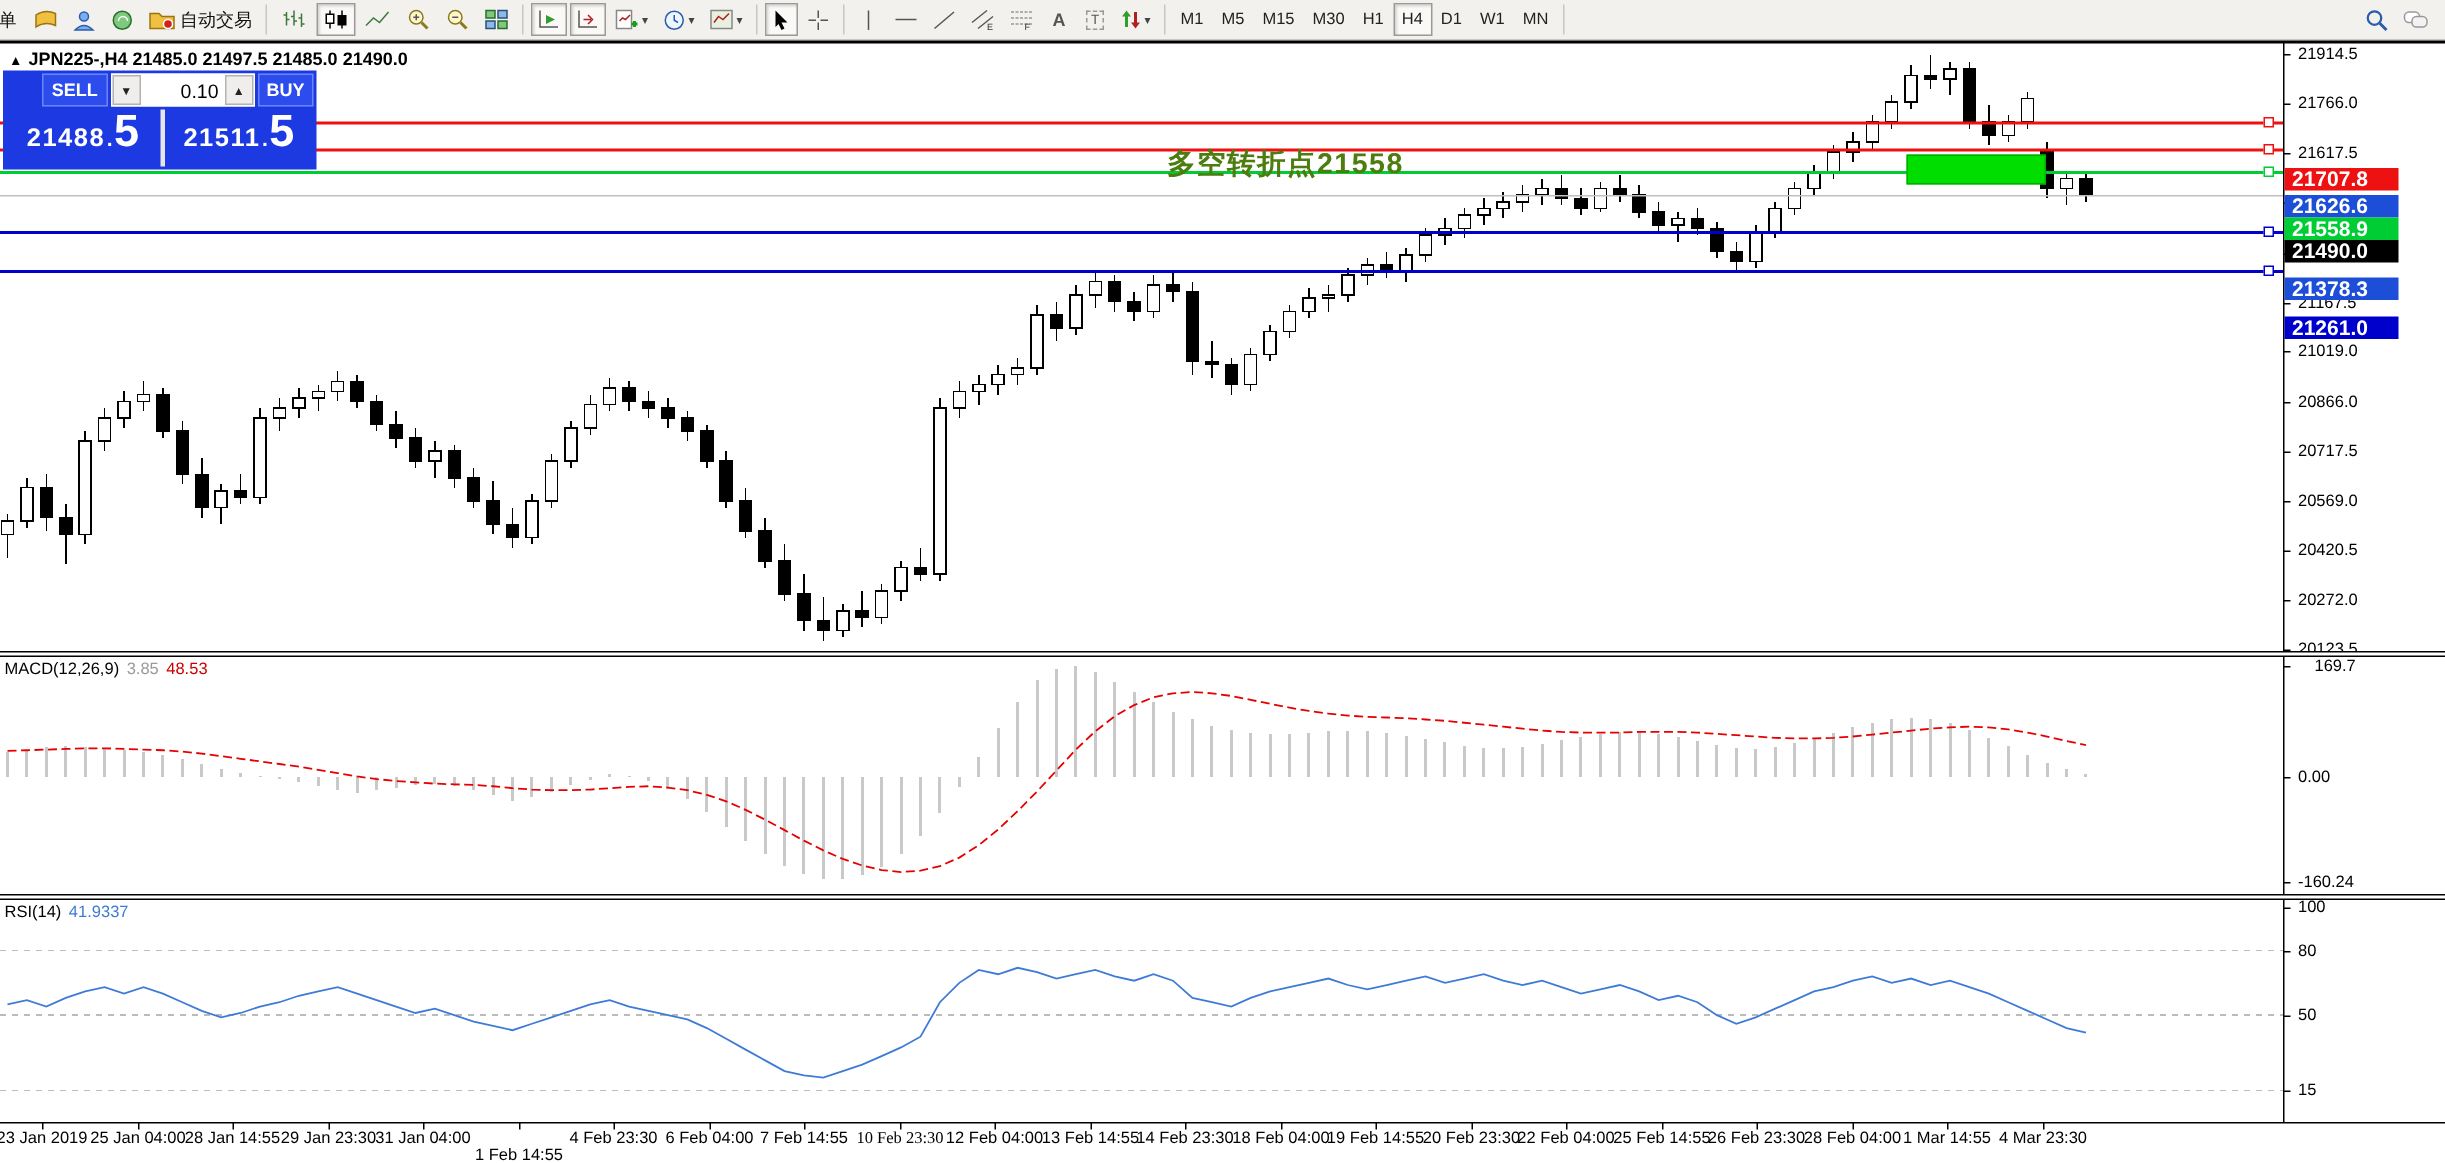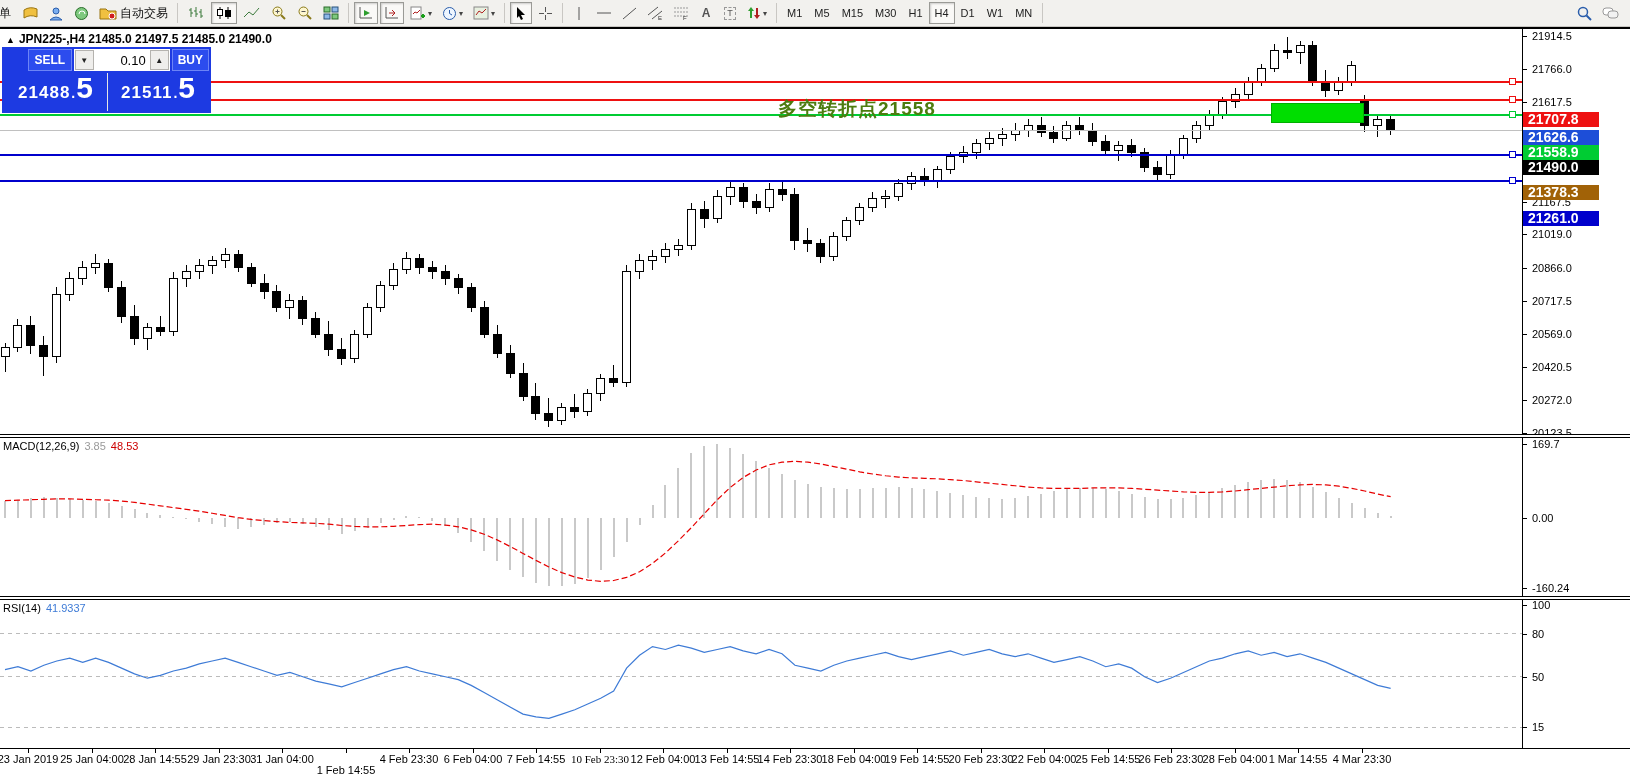--- a/index.html
+++ b/index.html
@@ -30,21 +30,21 @@
            display:flex;align-items:center;justify-content:center;}
   #sell-btn{width:52px;}
   #buy-btn{width:44px;margin-left:2px;}
   #vol-wrap{flex:1;display:flex;margin-left:2px;margin-right:0;background:#fff;border:1px solid #fff;}
   .spin{width:17px;background:#efeeec;border:1px solid #b5b3af;font-size:8px;color:#222;
         display:flex;align-items:center;justify-content:center;}
   #vol-input{flex:1;border:none;outline:none;text-align:right;font-size:13px;padding-right:4px;width:50px;
              font-family:"Liberation Sans",sans-serif;}
   #ocp-row2{display:flex;margin-top:2px;}
   .px-box{height:38px;background:#1d3ae2;color:#fff;display:flex;align-items:baseline;justify-content:center;}
-  #sell-px{width:103px;border-right:1px solid #e5e5e5;}
+  #sell-px{width:103px;border-right:3px solid #e5e5e5;}
   #buy-px{width:100px;}
   .px-main{font-size:17px;font-weight:bold;letter-spacing:1px;}
   .px-dot{font-size:14px;font-weight:bold;margin:0 1px;}
   .px-pip{font-size:30px;font-weight:bold;line-height:30px;}
   
   #vaxis-line{position:absolute;left:1522px;top:28px;width:1px;height:720px;background:#000;z-index:4;}
   .pane-sep{position:absolute;left:0;width:1630px;height:2px;background:#fff;border-top:1px solid #000;border-bottom:1px solid #000;z-index:5;}
   #sep1{top:434px;} #sep2{top:596px;}
   #bottom-line{position:absolute;left:0;top:748px;width:1630px;height:1px;background:#000;z-index:5;}
   #macd-label{position:absolute;left:3px;top:440px;font-size:11px;color:#000;z-index:6;}
@@ -545,21 +545,21 @@
     <div class="hline" style="top: 99px; height: 2px; background: rgb(238, 17, 17);"></div>
     <div class="hhandle" style="left: 1509px; top: 96px; border: 1px solid rgb(238, 17, 17);"></div>
     <div class="pbadge" style="top: 92px; background: #1d4ed8;">21626.6</div>
     <div class="hline" style="top: 114px; height: 2px; background: rgb(0, 204, 51);"></div>
     <div class="hhandle" style="left: 1509px; top: 111px; border: 1px solid rgb(0, 204, 51);"></div>
     <div class="pbadge" style="top: 107px; background: rgb(0, 204, 51);">21558.9</div>
     <div class="hline" style="top: 130px; height: 1px; background: rgb(192, 192, 192);"></div>
     <div class="pbadge" style="top: 122px; background: rgb(0, 0, 0);">21490.0</div>
     <div class="hline" style="top: 154px; height: 2px; background: rgb(0, 0, 204);"></div>
     <div class="hhandle" style="left: 1509px; top: 151px; border: 1px solid rgb(0, 0, 204);"></div>
-    <div class="pbadge" style="top: 147px; background: #a16207;">21378.3</div>
+    <div class="pbadge" style="top: 147px; background: #1d4ed8;">21378.3</div>
     <div class="hline" style="top: 180px; height: 2px; background: rgb(0, 0, 204);"></div>
     <div class="hhandle" style="left: 1509px; top: 177px; border: 1px solid rgb(0, 0, 204);"></div>
     <div class="pbadge" style="top: 173px; background: rgb(0, 0, 204);">21261.0</div>
     <div id="hl-rect" style="left: 1271.1px; top: 103.495px; width: 91.175px; height: 17.2895px; background: rgb(0, 222, 0); border: 1px solid rgb(0, 176, 0);"></div>
     <svg width="1522" height="159" class="pane" shape-rendering="crispEdges" style="top: 438px;">
       <rect x="4" y="63.48046499999998" width="2" height="16.58510000000001" fill="#C9C9C9"></rect>
       <rect x="16.95" y="61.73466500000001" width="2" height="18.330899999999986" fill="#C9C9C9"></rect>
       <rect x="29.9" y="59.988864999999976" width="2" height="20.076700000000017" fill="#C9C9C9"></rect>
       <rect x="42.849999999999994" y="59.11596500000002" width="2" height="20.949599999999975" fill="#C9C9C9"></rect>
       <rect x="55.8" y="59.988864999999976" width="2" height="20.076700000000017" fill="#C9C9C9"></rect>
@@ -662,21 +662,21 @@
       <rect x="1311.9499999999998" y="48.641165" width="2" height="31.42439999999999" fill="#C9C9C9"></rect>
       <rect x="1324.8999999999999" y="53.87856499999998" width="2" height="26.187000000000012" fill="#C9C9C9"></rect>
       <rect x="1337.85" y="59.552414999999996" width="2" height="20.513149999999996" fill="#C9C9C9"></rect>
       <rect x="1350.8" y="65.22626500000001" width="2" height="14.83929999999998" fill="#C9C9C9"></rect>
       <rect x="1363.75" y="70.46366499999999" width="2" height="9.6019" fill="#C9C9C9"></rect>
       <rect x="1376.6999999999998" y="74.82816500000001" width="2" height="5.23739999999998" fill="#C9C9C9"></rect>
       <rect x="1389.6499999999999" y="78.31976499999996" width="2" height="1.745800000000031" fill="#C9C9C9"></rect>
       <polyline points="5,62.60756500000002 17.95,62.171114999999986 30.9,61.73466500000001 43.849999999999994,61.29821500000003 56.8,60.86176499999999 69.75,60.86176499999999 82.69999999999999,61.29821500000003 95.64999999999999,61.73466500000001 108.6,62.171114999999986 121.55,63.044015 134.5,64.353365 147.45,66.09916499999997 160.39999999999998,67.844965 173.35,69.59076499999998 186.29999999999998,71.33656500000001 199.25,73.08236499999998 212.2,75.26461500000005 225.14999999999998,77.446865 238.1,79.62911499999996 251.04999999999998,81.37491499999999 264,82.68426499999998 276.95,83.55716499999994 289.9,84.43006500000001 302.84999999999997,84.86651499999994 315.79999999999995,85.30296499999997 328.75,86.17586500000004 341.7,87.48521500000004 354.65,88.358115 367.59999999999997,88.79456500000003 380.54999999999995,88.79456500000003 393.5,88.358115 406.45,87.48521500000004 419.4,86.61231499999997 432.34999999999997,86.17586500000004 445.29999999999995,87.048765 458.25,88.79456500000003 471.2,91.84971499999995 484.15,96.21421499999997 497.09999999999997,101.88806499999998 510.04999999999995,108.43481499999996 523,115.41801499999997 535.9499999999999,122.40121499999998 548.9,128.94796499999995 561.85,134.62181499999997 574.8,138.986315 587.75,142.04146500000002 600.6999999999999,143.350815 613.65,142.47791499999994 626.5999999999999,139.42276500000003 639.55,133.748915 652.5,125.456365 665.4499999999999,114.98156500000005 678.4,102.76096499999994 691.3499999999999,89.66746499999999 704.3,75.70106499999997 717.25,61.73466500000001 730.1999999999999,49.514065000000016 743.15,39.47571499999998 756.0999999999999,32.05606499999999 769.05,26.81866500000001 782,24.19996500000002 794.9499999999999,23.327065000000005 807.9,24.19996500000002 820.8499999999999,25.945764999999994 833.8,28.564464999999984 846.75,31.183164999999974 859.6999999999999,33.80186500000002 872.65,35.984114999999974 885.5999999999999,37.729915000000005 898.55,39.039265 911.5,39.912165000000016 924.4499999999999,40.348614999999995 937.4,40.785064999999975 950.3499999999999,41.65796499999999 963.3,42.530865000000006 976.25,43.840215 989.1999999999999,45.149564999999996 1002.15,46.45891499999999 1015.0999999999999,47.768264999999985 1028.05,49.07761499999998 1041,49.950514999999996 1053.95,50.386964999999975 1066.8999999999999,50.386964999999975 1079.85,50.386964999999975 1092.8,49.950514999999996 1105.75,49.950514999999996 1118.7,49.950514999999996 1131.6499999999999,50.386964999999975 1144.6,51.25986499999999 1157.55,52.132765000000006 1170.5,53.00566500000002 1183.45,53.87856499999998 1196.3999999999999,54.31501500000002 1209.35,54.31501500000002 1222.3,53.87856499999998 1235.25,53.00566500000002 1248.1999999999998,51.69631500000003 1261.1499999999999,50.386964999999975 1274.1,49.07761499999998 1287.05,47.768264999999985 1300,46.89536499999997 1312.9499999999998,46.45891499999999 1325.8999999999999,46.89536499999997 1338.85,48.204714999999965 1351.8,50.386964999999975 1364.75,53.00566500000002 1377.6999999999998,56.06081499999999 1390.6499999999999,58.67951499999998" fill="none" stroke="#E60000" stroke-width="1.2" stroke-dasharray="6 3" shape-rendering="auto"></polyline>
     </svg>
     <div class="ptick" style="top: 444px;"></div>
-    <div class="plabel" style="top: 438px;">169.7</div>
+    <div class="plabel" style="top: 438px; margin-left: 11px;">169.7</div>
     <div class="ptick" style="top: 518px;"></div>
     <div class="plabel" style="top: 512px;">0.00</div>
     <div class="ptick" style="top: 588px;"></div>
     <div class="plabel" style="top: 582px;">-160.24</div>
     <svg width="1522" height="148" class="pane" shape-rendering="crispEdges" style="top: 600px;">
       <line x1="0" x2="1522" y1="33.70600000000002" y2="33.70600000000002" stroke="#bbb" stroke-dasharray="4 4"></line>
       <line x1="0" x2="1522" y1="76.76499999999999" y2="76.76499999999999" stroke="#bbb" stroke-dasharray="4 4"></line>
       <line x1="0" x2="1522" y1="127.00049999999999" y2="127.00049999999999" stroke="#bbb" stroke-dasharray="4 4"></line>
       <polyline points="5,69.58849999999995 17.95,66.71789999999999 30.9,71.02379999999994 43.849999999999994,65.2826 56.8,60.97670000000005 69.75,58.10609999999997 82.69999999999999,62.412000000000035 95.64999999999999,58.10609999999997 108.6,62.412000000000035 121.55,68.15319999999997 134.5,73.89440000000002 147.45,78.20029999999997 160.39999999999998,75.3297 173.35,71.02379999999994 186.29999999999998,68.15319999999997 199.25,63.84730000000002 212.2,60.97670000000005 225.14999999999998,58.10609999999997 238.1,62.412000000000035 251.04999999999998,66.71789999999999 264,71.02379999999994 276.95,75.3297 289.9,72.45910000000003 302.84999999999997,76.76499999999999 315.79999999999995,81.07089999999994 328.75,83.94150000000002 341.7,86.81209999999999 354.65,82.50620000000004 367.59999999999997,78.20029999999997 380.54999999999995,73.89440000000002 393.5,69.58849999999995 406.45,66.71789999999999 419.4,71.02379999999994 432.34999999999997,73.89440000000002 445.29999999999995,76.76499999999999 458.25,79.63559999999995 471.2,85.3768 484.15,92.55330000000004 497.09999999999997,99.72979999999995 510.04999999999995,106.90629999999999 523,114.08280000000002 535.9499999999999,116.95339999999999 548.9,118.38869999999997 561.85,114.08280000000002 574.8,109.77689999999996 587.75,104.03570000000002 600.6999999999999,98.29449999999997 613.65,91.11799999999994 626.5999999999999,68.15319999999997 639.55,55.2355 652.5,46.623699999999985 665.4499999999999,49.49429999999995 678.4,45.1884 691.3499999999999,48.05899999999997 704.3,52.364900000000034 717.25,49.49429999999995 730.1999999999999,46.623699999999985 743.15,50.92960000000005 756.0999999999999,53.80020000000002 769.05,49.49429999999995 782,53.80020000000002 794.9499999999999,65.2826 807.9,68.15319999999997 820.8499999999999,71.02379999999994 833.8,65.2826 846.75,60.97670000000005 859.6999999999999,58.10609999999997 872.65,55.2355 885.5999999999999,52.364900000000034 898.55,56.670799999999986 911.5,59.54139999999995 924.4499999999999,56.670799999999986 937.4,53.80020000000002 950.3499999999999,50.92960000000005 963.3,55.2355 976.25,52.364900000000034 989.1999999999999,49.49429999999995 1002.15,53.80020000000002 1015.0999999999999,56.670799999999986 1028.05,53.80020000000002 1041,58.10609999999997 1053.95,62.412000000000035 1066.8999999999999,59.54139999999995 1079.85,56.670799999999986 1092.8,60.97670000000005 1105.75,66.71789999999999 1118.7,63.84730000000002 1131.6499999999999,68.15319999999997 1144.6,76.76499999999999 1157.55,82.50620000000004 1170.5,78.20029999999997 1183.45,72.45910000000003 1196.3999999999999,66.71789999999999 1209.35,60.97670000000005 1222.3,58.10609999999997 1235.25,53.80020000000002 1248.1999999999998,50.92960000000005 1261.1499999999999,55.2355 1274.1,52.364900000000034 1287.05,56.670799999999986 1300,53.80020000000002 1312.9499999999998,58.10609999999997 1325.8999999999999,62.412000000000035 1338.85,68.15319999999997 1351.8,73.89440000000002 1364.75,79.63559999999995 1377.6999999999998,85.3768 1390.6499999999999,88.39093000000003" fill="none" stroke="#3E7BD6" stroke-width="1.2" shape-rendering="auto"></polyline>
     </svg>

